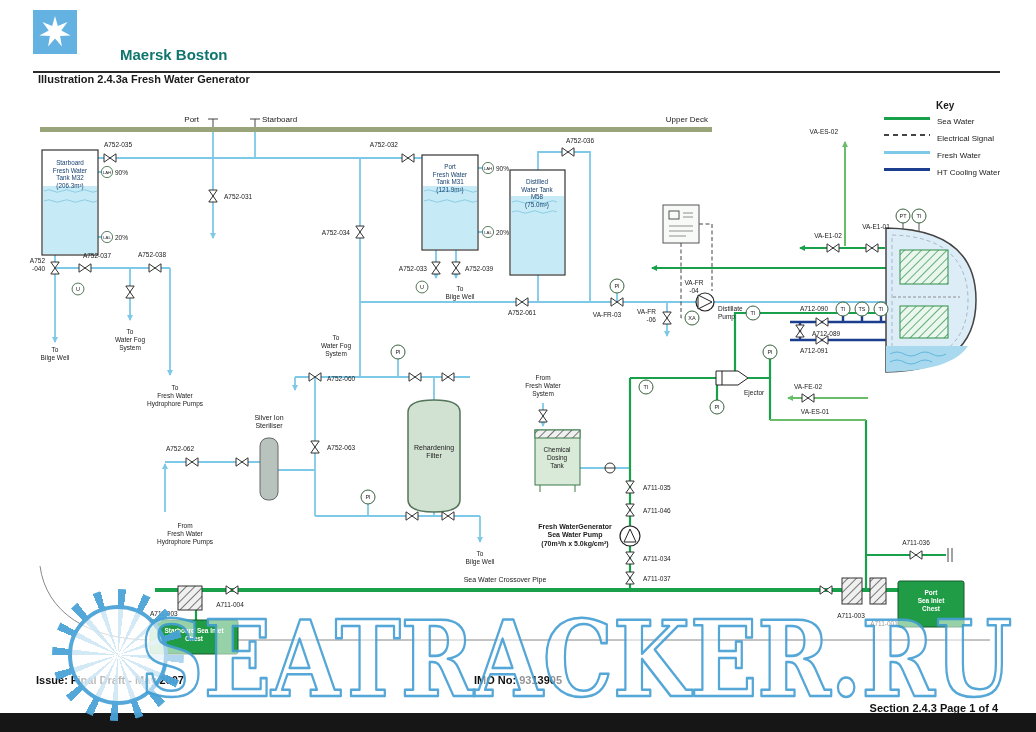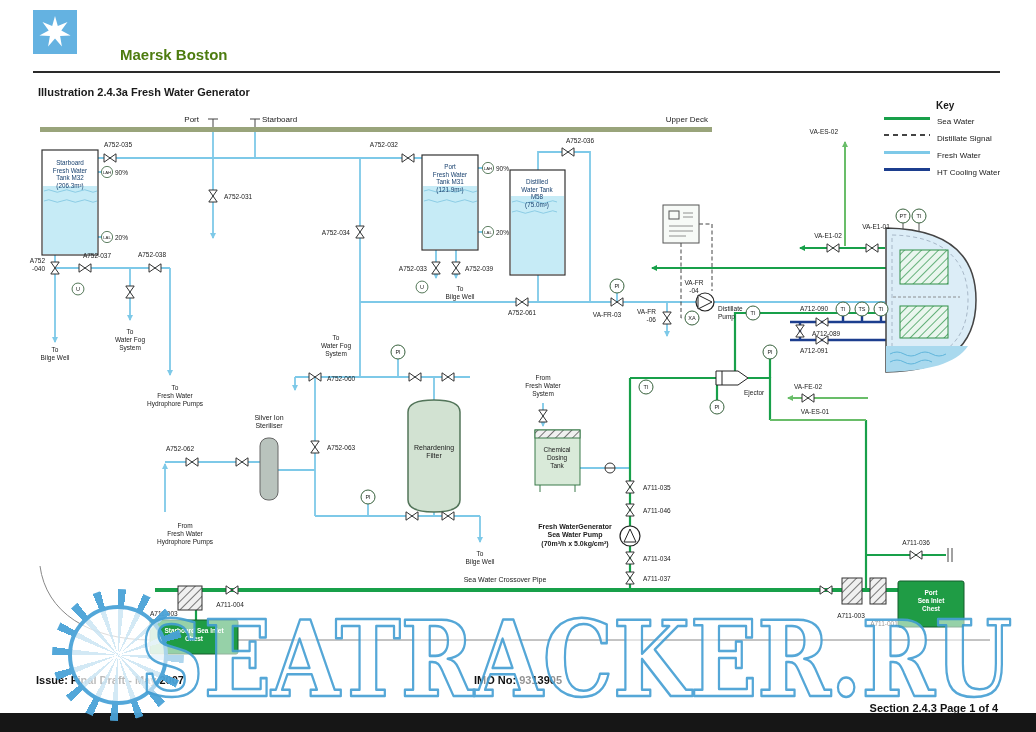--- a/index.html
+++ b/index.html
@@ -1,23 +1,23 @@
 <!DOCTYPE html>
 <html><head>
 <meta charset="utf-8">
 <style>
   html,body{margin:0;padding:0;background:#fff;}
   .page{position:relative;width:1036px;height:732px;background:#fff;overflow:hidden;
         font-family:"Liberation Sans",sans-serif;}
   
   .logo{position:absolute;left:33px;top:10px;width:44px;height:44px;background:#64b2e1;}
-  .ship{position:absolute;left:120px;top:46px;font-size:15px;font-weight:bold;color:#4d7c0f;}
+  .ship{position:absolute;left:120px;top:46px;font-size:15px;font-weight:bold;color:#0f766e;}
   .manual{position:absolute;right:38px;top:46px;font-size:15px;font-weight:bold;color:#1a1a1a;}
   .hrule{position:absolute;left:33px;right:36px;top:71px;height:2px;background:#2a2a2a;}
-  .ill-title{position:absolute;left:38px;top:86px;font-size:11px;font-weight:bold;color:#1a1a1a;}
+  .ill-title{position:absolute;left:38px;top:73px;font-size:11px;font-weight:bold;color:#1a1a1a;}
   
   .key{position:absolute;left:884px;top:100px;z-index:3;}
   .key-title{font-size:10px;font-weight:bold;margin:0 0 6px 52px;color:#1a1a1a;}
   .key-row{display:flex;height:17px;}
   .ks{width:46px;height:3px;margin-right:7px;flex:0 0 auto;}
   .ks.dashed{background:repeating-linear-gradient(90deg,#444 0 5px,rgba(0,0,0,0) 5px 9px) !important;height:2px;}
   .kl{font-size:8px;color:#1a1a1a;white-space:nowrap;}
   
   svg text{font-family:"Liberation Sans",sans-serif;fill:#1a1a1a;}
   .t6{font-size:6.5px}.t7{font-size:7px}.t8{font-size:8px}
@@ -65,21 +65,21 @@
   <div class="ill-title">Illustration 2.4.3a Fresh Water Generator</div>
 
   <div class="key">
     <div class="key-title">Key</div>
     <div class="key-row">
       <span class="ks" style="background: rgb(24, 160, 74);"></span>
       <span class="kl">Sea Water</span>
     </div>
     <div class="key-row">
       <span class="ks dashed"></span>
-      <span class="kl">Distillate Signal</span>
+      <span class="kl">Electrical Signal</span>
     </div>
     <div class="key-row">
       <span class="ks" style="background: rgb(126, 201, 232);"></span>
       <span class="kl">Fresh Water</span>
     </div>
     <div class="key-row">
       <span class="ks" style="background: rgb(28, 62, 142);"></span>
       <span class="kl">HT Cooling Water</span>
     </div>
   </div>

